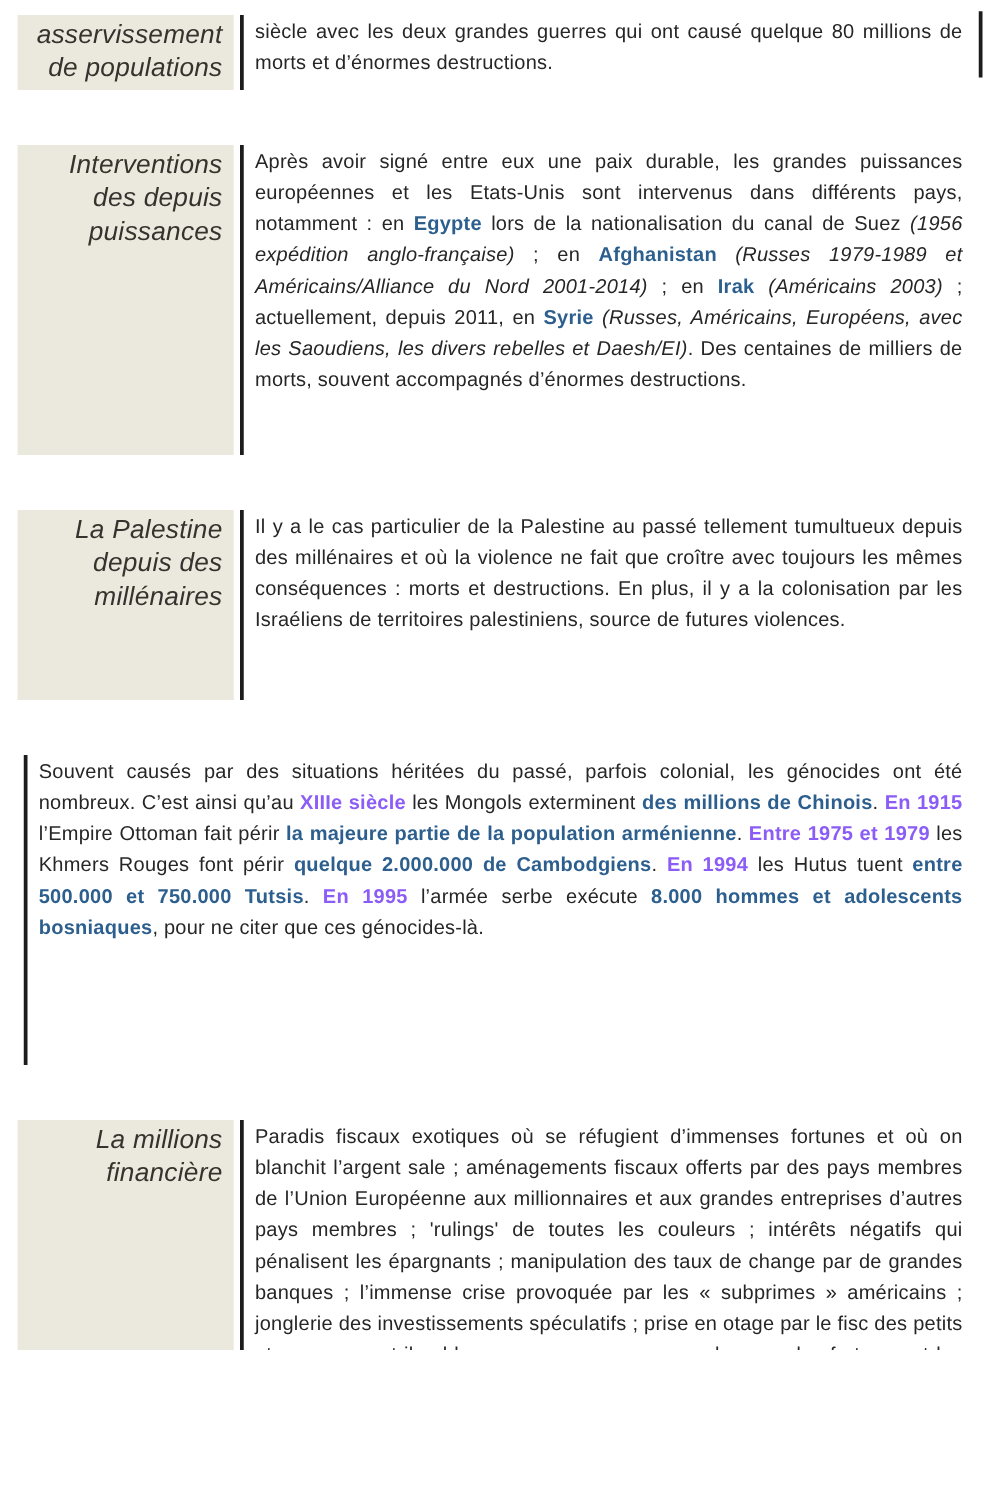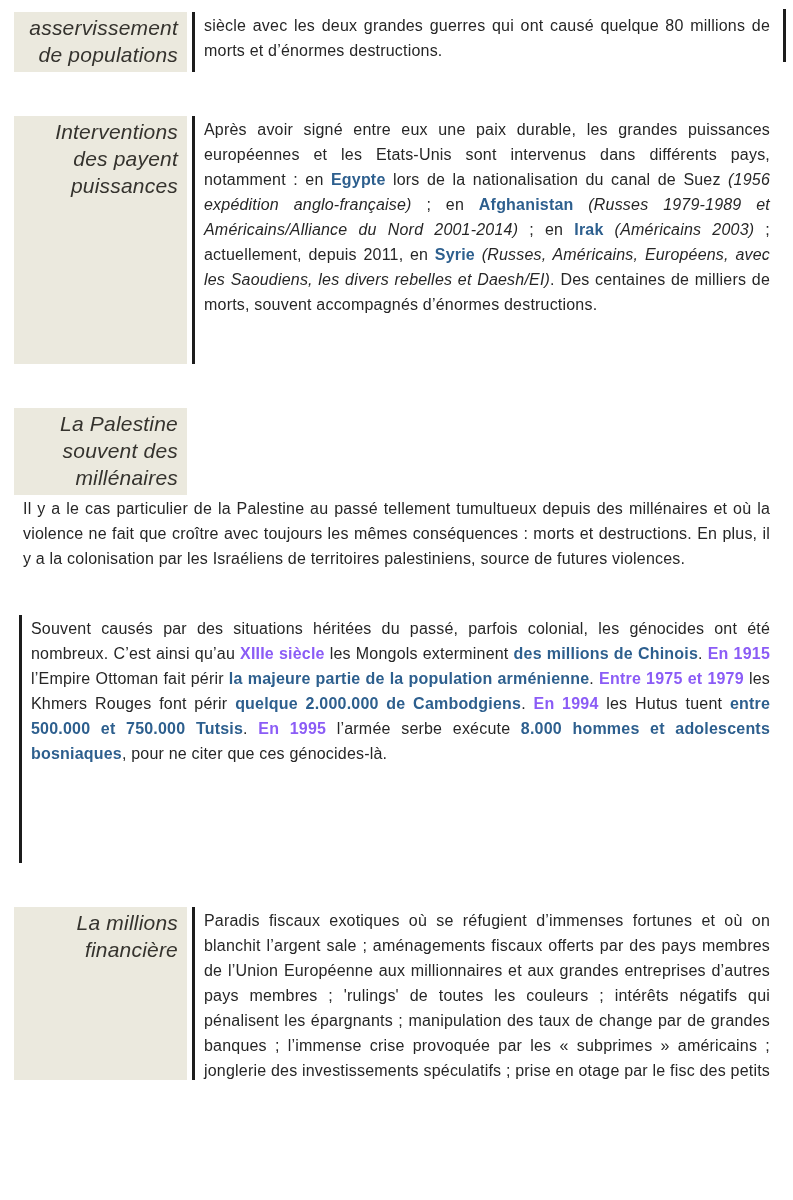--- a/index.html
+++ b/index.html
@@ -23,21 +23,21 @@
     display: flex;
     align-items: stretch;
     margin-left: 14px;
     margin-right: 23px;
   }
   .row + .row {
     margin-top: 44px;
   }
   .row:nth-child(1) { min-height: 54px; }
   .row:nth-child(2) { min-height: 248px; }
-  .row:nth-child(3) { min-height: 152px; flex-direction: column; }
+  .row:nth-child(3) { min-height: 152px; }
   .row:nth-child(4) { min-height: 248px; }
   .row:nth-child(5) { min-height: 294px; }
 
   .heading-cell {
     width: 173px;
     box-sizing: border-box;
     background: var(--heading-bg, #ebe9de);
     padding: 2px 9px 4px 4px;
     flex: 0 0 auto;
   }
@@ -90,29 +90,29 @@
       <section class="row">
     <div class="heading-cell">
       <div class="heading-text"><span>asservissement</span><br><span>de populations</span></div>
     </div>
     <div class="cell-gap"></div>
     <div class="divider"></div>
     <div class="body-cell"><span class="run-normal">siècle avec les deux grandes guerres qui ont causé quelque 80 millions de morts et d’énormes destructions.</span></div>
   </section>
       <section class="row">
     <div class="heading-cell">
-      <div class="heading-text"><span>Interventions</span><br><span>des payent</span><br><span>puissances</span></div>
+      <div class="heading-text"><span>Interventions</span><br><span>des depuis</span><br><span>puissances</span></div>
     </div>
     <div class="cell-gap"></div>
     <div class="divider"></div>
     <div class="body-cell"><span class="run-normal">Après avoir signé entre eux une paix durable, les grandes puissances européennes et les Etats-Unis sont intervenus dans différents pays, notamment&nbsp;: en </span><span class="run-boldblue">Egypte</span><span class="run-normal"> lors de la nationalisation du canal de Suez </span><span class="run-italic">(1956 expédition anglo-française)</span><span class="run-normal">&nbsp;; en </span><span class="run-boldblue">Afghanistan</span><span class="run-normal"> </span><span class="run-italic">(Russes 1979-1989 et Américains/Alliance du Nord 2001-2014)</span><span class="run-normal">&nbsp;; en </span><span class="run-boldblue">Irak</span><span class="run-normal"> </span><span class="run-italic">(Américains 2003)</span><span class="run-normal">&nbsp;; actuellement, depuis 2011, en </span><span class="run-boldblue">Syrie</span><span class="run-normal"> </span><span class="run-italic">(Russes, Américains, Européens, avec les Saoudiens, les divers rebelles et Daesh/EI)</span><span class="run-normal">. Des centaines de milliers de morts, souvent accompagnés d’énormes destructions.</span></div>
   </section>
       <section class="row">
     <div class="heading-cell">
-      <div class="heading-text"><span>La Palestine</span><br><span>souvent des</span><br><span>millénaires</span></div>
+      <div class="heading-text"><span>La Palestine</span><br><span>depuis des</span><br><span>millénaires</span></div>
     </div>
     <div class="cell-gap"></div>
     <div class="divider"></div>
     <div class="body-cell"><span class="run-normal">Il y a le cas particulier de la Palestine au passé tellement tumultueux depuis des millénaires et où la violence ne fait que croître avec toujours les mêmes conséquences&nbsp;: morts et destructions. En plus, il y a la colonisation par les Israéliens de territoires palestiniens, source de futures violences.</span></div>
   </section>
       <section class="row">
     <div class="cell-gap"></div>
     <div class="divider"></div>
     <div class="body-cell"><span class="run-normal">Souvent causés par des situations héritées du passé, parfois colonial, les génocides ont été nombreux. C’est ainsi qu’au </span><span class="run-bold">XIIIe siècle</span><span class="run-normal"> les Mongols exterminent </span><span class="run-boldblue">des millions de Chinois</span><span class="run-normal">. </span><span class="run-bold">En 1915</span><span class="run-normal"> l’Empire Ottoman fait périr </span><span class="run-boldblue">la majeure partie de la population arménienne</span><span class="run-normal">. </span><span class="run-bold">Entre 1975 et 1979</span><span class="run-normal"> les Khmers Rouges font périr </span><span class="run-boldblue">quelque 2.000.000 de Cambodgiens</span><span class="run-normal">. </span><span class="run-bold">En 1994</span><span class="run-normal"> les Hutus tuent </span><span class="run-boldblue">entre 500.000 et 750.000 Tutsis</span><span class="run-normal">. </span><span class="run-bold">En 1995</span><span class="run-normal"> l’armée serbe exécute </span><span class="run-boldblue">8.000 hommes et adolescents bosniaques</span><span class="run-normal">, pour ne citer que ces génocides-là.</span></div>
   </section>

